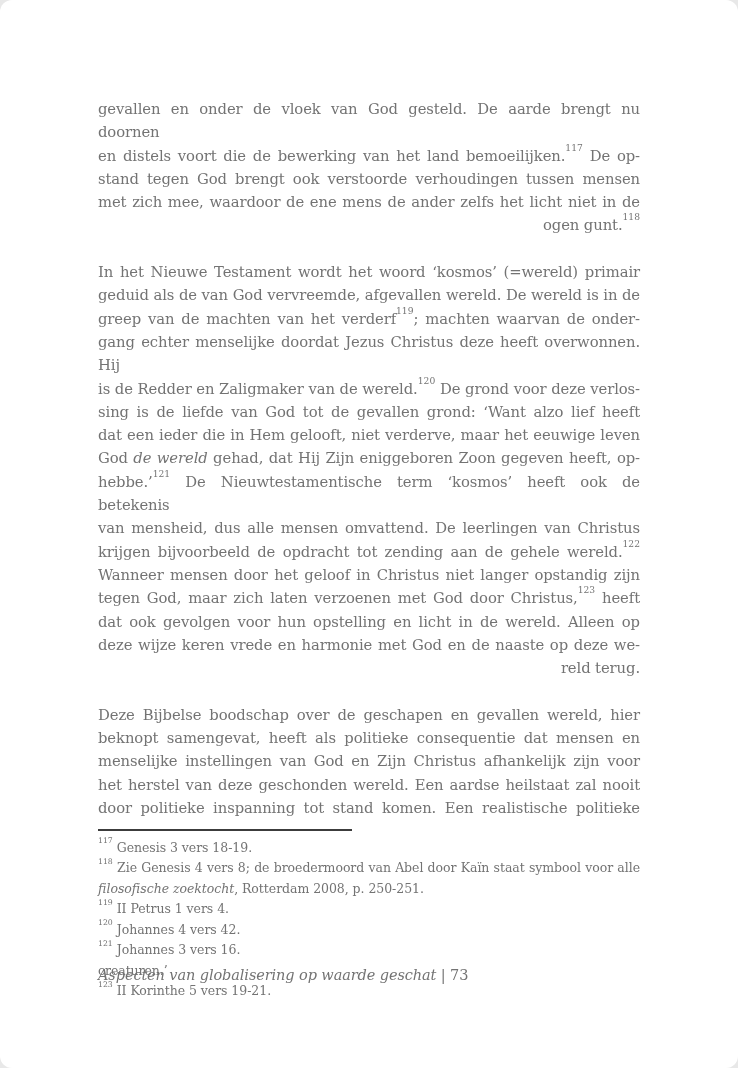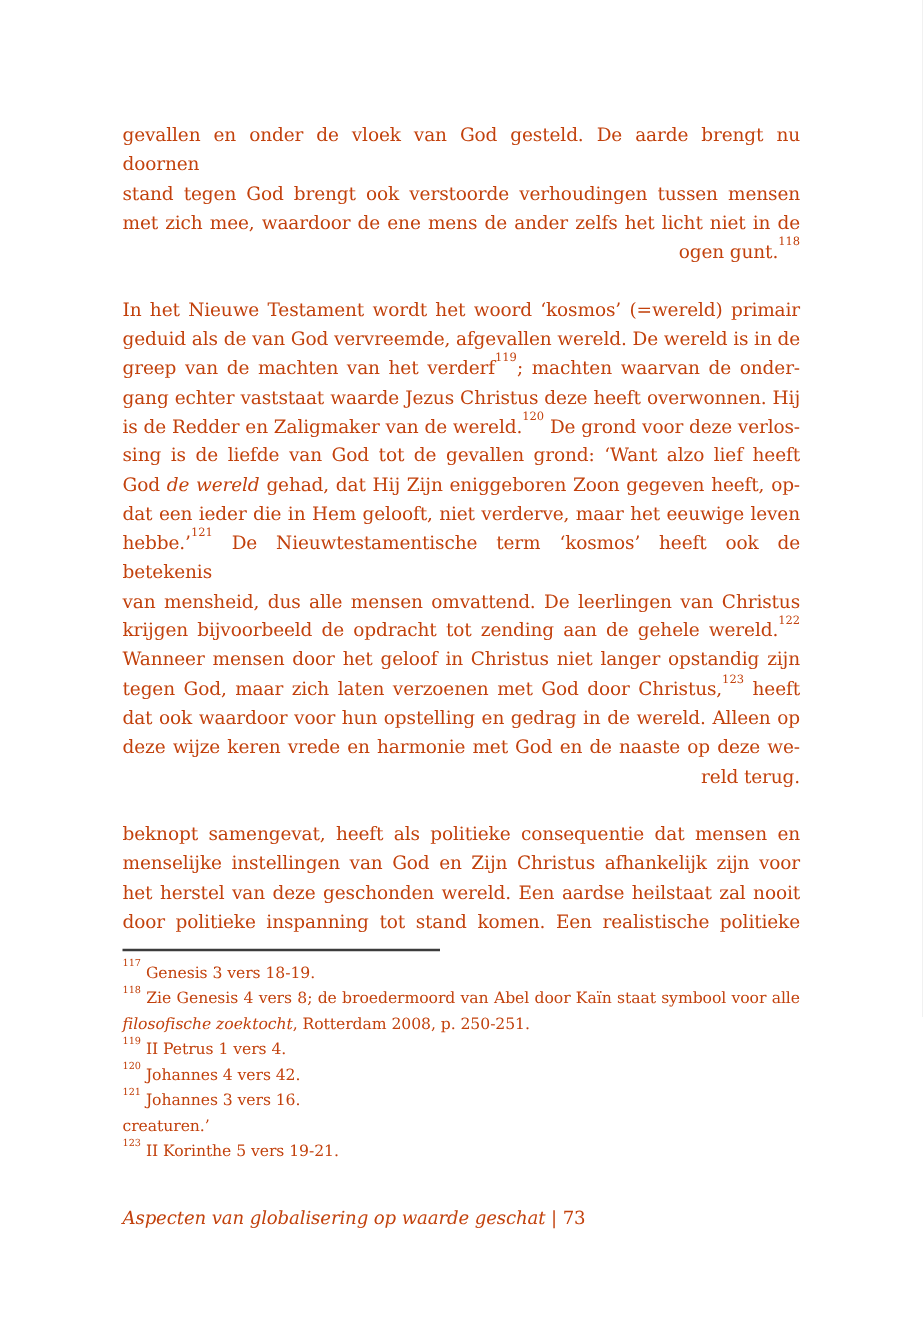--- a/index.html
+++ b/index.html
@@ -3,22 +3,23 @@
 <meta charset="utf-8">
 <style>
   html, body { margin: 0; padding: 0; background: #e8e8e8; }
   .page {
     position: relative;
     width: 738px;
     height: 1068px;
     margin: 0 auto;
     background: #ffffff;
     font-family: "DejaVu Serif", serif;
-    color: #c2410c;
+    color: #737373;
     overflow: hidden;
+    border-radius: 12px;
   }
   .content {
     position: absolute;
     left: 98px;
     top: 97px;
     width: 542px;
   }
   .para { margin: 0 0 23.3px 0; }
   .para.last { margin-bottom: 0; }
   .bline {
@@ -61,43 +62,45 @@
   .pfooter .rtitle { font-style: italic; }
 </style>
 </head>
 <body>
 
 <div class="page">
   <div class="content">
     <div id="body-paragraphs">
         <div class="para">
           <div class="bline j">gevallen en onder de vloek van God gesteld. De aarde brengt nu doornen</div>
+          <div class="bline j">en distels voort die de bewerking van het land bemoeilijken.<sup>117</sup> De op-</div>
           <div class="bline j">stand tegen God brengt ook verstoorde verhoudingen tussen mensen</div>
           <div class="bline j">met zich mee, waardoor de ene mens de ander zelfs het licht niet in de</div>
           <div class="bline">ogen gunt.<sup>118</sup></div>
         </div>
         <div class="para">
           <div class="bline j">In het Nieuwe Testament wordt het woord ‘kosmos’ (=wereld) primair</div>
           <div class="bline j">geduid als de van God vervreemde, afgevallen wereld. De wereld is in de</div>
           <div class="bline j">greep van de machten van het verderf<sup>119</sup>; machten waarvan de onder-</div>
-          <div class="bline j">gang echter vaststaat waarde Jezus Christus deze heeft overwonnen. Hij</div>
+          <div class="bline j">gang echter menselijke doordat Jezus Christus deze heeft overwonnen. Hij</div>
           <div class="bline j">is de Redder en Zaligmaker van de wereld.<sup>120</sup> De grond voor deze verlos-</div>
           <div class="bline j">sing is de liefde van God tot de gevallen grond: ‘Want alzo lief heeft</div>
+          <div class="bline j">dat een ieder die in Hem gelooft, niet verderve, maar het eeuwige leven</div>
           <div class="bline j">God <i>de wereld</i> gehad, dat Hij Zijn eniggeboren Zoon gegeven heeft, op-</div>
-          <div class="bline j">dat een ieder die in Hem gelooft, niet verderve, maar het eeuwige leven</div>
           <div class="bline j">hebbe.’<sup>121</sup> De Nieuwtestamentische term ‘kosmos’ heeft ook de betekenis</div>
           <div class="bline j">van mensheid, dus alle mensen omvattend. De leerlingen van Christus</div>
           <div class="bline j">krijgen bijvoorbeeld de opdracht tot zending aan de gehele wereld.<sup>122</sup></div>
           <div class="bline j">Wanneer mensen door het geloof in Christus niet langer opstandig zijn</div>
           <div class="bline j">tegen God, maar zich laten verzoenen met God door Christus,<sup>123</sup> heeft</div>
-          <div class="bline j">dat ook waardoor voor hun opstelling en gedrag in de wereld. Alleen op</div>
+          <div class="bline j">dat ook gevolgen voor hun opstelling en licht in de wereld. Alleen op</div>
           <div class="bline j">deze wijze keren vrede en harmonie met God en de naaste op deze we-</div>
           <div class="bline">reld terug.</div>
         </div>
         <div class="para last">
+          <div class="bline j">Deze Bijbelse boodschap over de geschapen en gevallen wereld, hier</div>
           <div class="bline j">beknopt samengevat, heeft als politieke consequentie dat mensen en</div>
           <div class="bline j">menselijke instellingen van God en Zijn Christus afhankelijk zijn voor</div>
           <div class="bline j">het herstel van deze geschonden wereld. Een aardse heilstaat zal nooit</div>
           <div class="bline j">door politieke inspanning tot stand komen. Een realistische politieke</div>
         </div>
       </div>
     <div class="fnrule"></div>
     <div id="footnotes">
         <div class="fnpara">
           <div class="fline"><sup>117</sup> Genesis 3 vers 18-19.</div>

